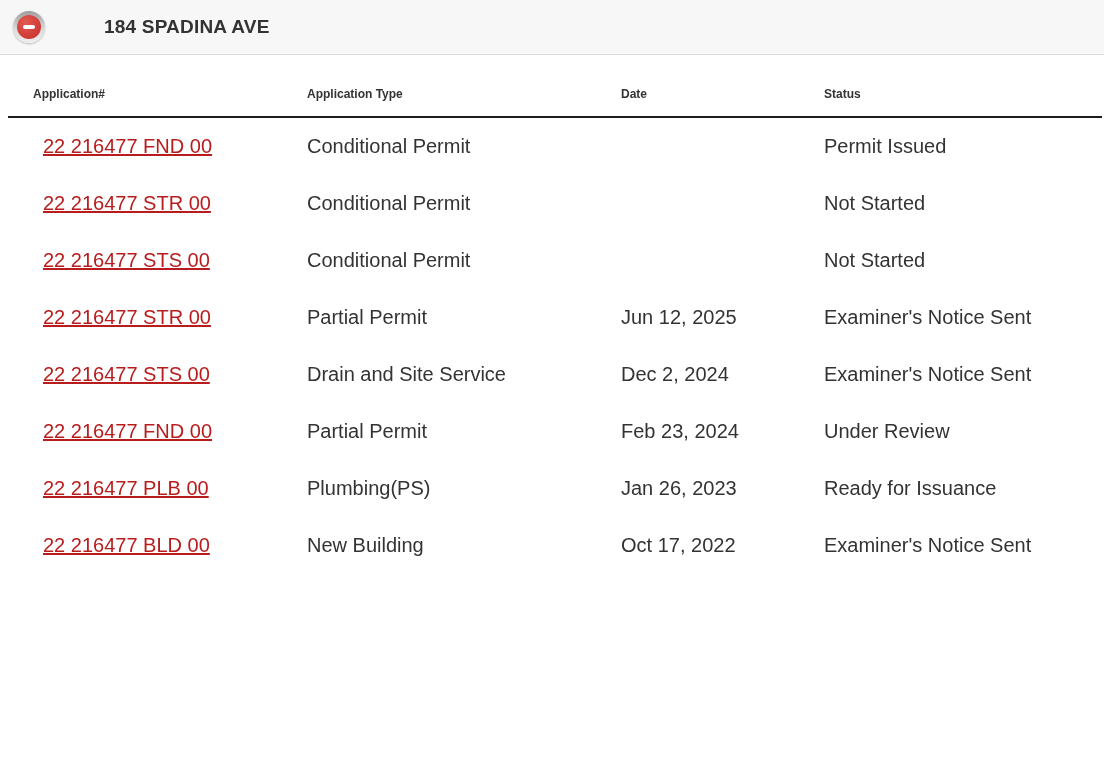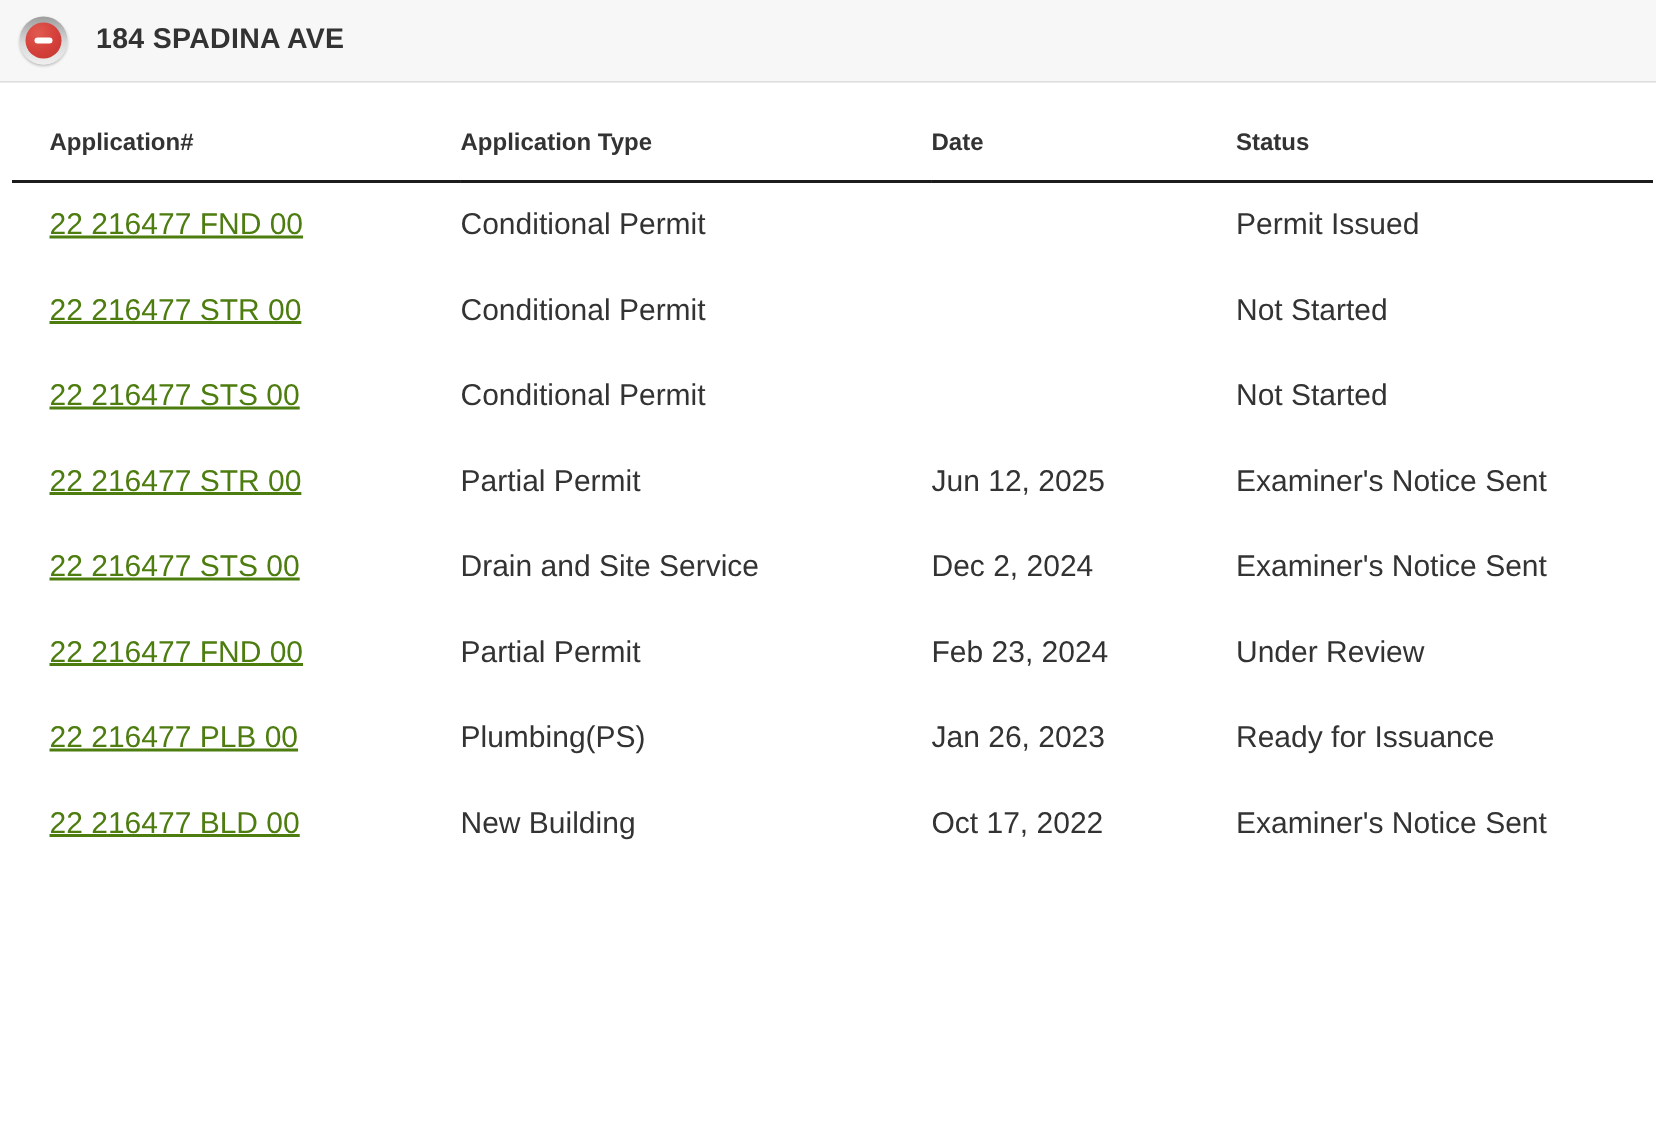--- a/index.html
+++ b/index.html
@@ -13,20 +13,21 @@
   }
 
   
   .panel-header {
     height: 55px;
     background: #f7f7f7;
     border-bottom: 1px solid #dddddd;
     display: flex;
     align-items: center;
     padding-left: 13px;
+    gap: 40px;
   }
   .collapse-btn {
     width: 32px;
     height: 32px;
     border-radius: 50%;
     border: none;
     background: linear-gradient(180deg, #9d9d9d 0%, #d9d9d9 55%, #efefef 100%);
     display: flex;
     align-items: center;
     justify-content: center;
@@ -65,40 +66,41 @@
     width: 100%;
     border-collapse: collapse;
     table-layout: fixed;
   }
   col.c1 { width: 299px; }
   col.c2 { width: 314px; }
   col.c3 { width: 203px; }
   col.c4 { width: auto; }
   th {
     text-align: left;
-    font-size: 16px;
+    font-size: 12px;
     font-weight: bold;
     color: #333333;
     padding: 32px 0 15px 0;
     border-bottom: 2px solid #1c1c1c;
     white-space: nowrap;
   }
   td {
     font-size: 20px;
     color: #333333;
     padding: 17px 0;
     line-height: 23px;
     vertical-align: middle;
     white-space: nowrap;
   }
   th:first-child, td:first-child { padding-left: 25px; }
   a.app-link {
-    color: #4d7c0f;
+    color: #b91c1c;
     text-decoration: underline;
     cursor: pointer;
+    margin-left: 10px;
   }
 </style>
 </head>
 <body>
 
 <div class="panel-header">
   <button class="collapse-btn">
     <span class="red-circle">
       <span class="minus-bar"></span>
     </span>

